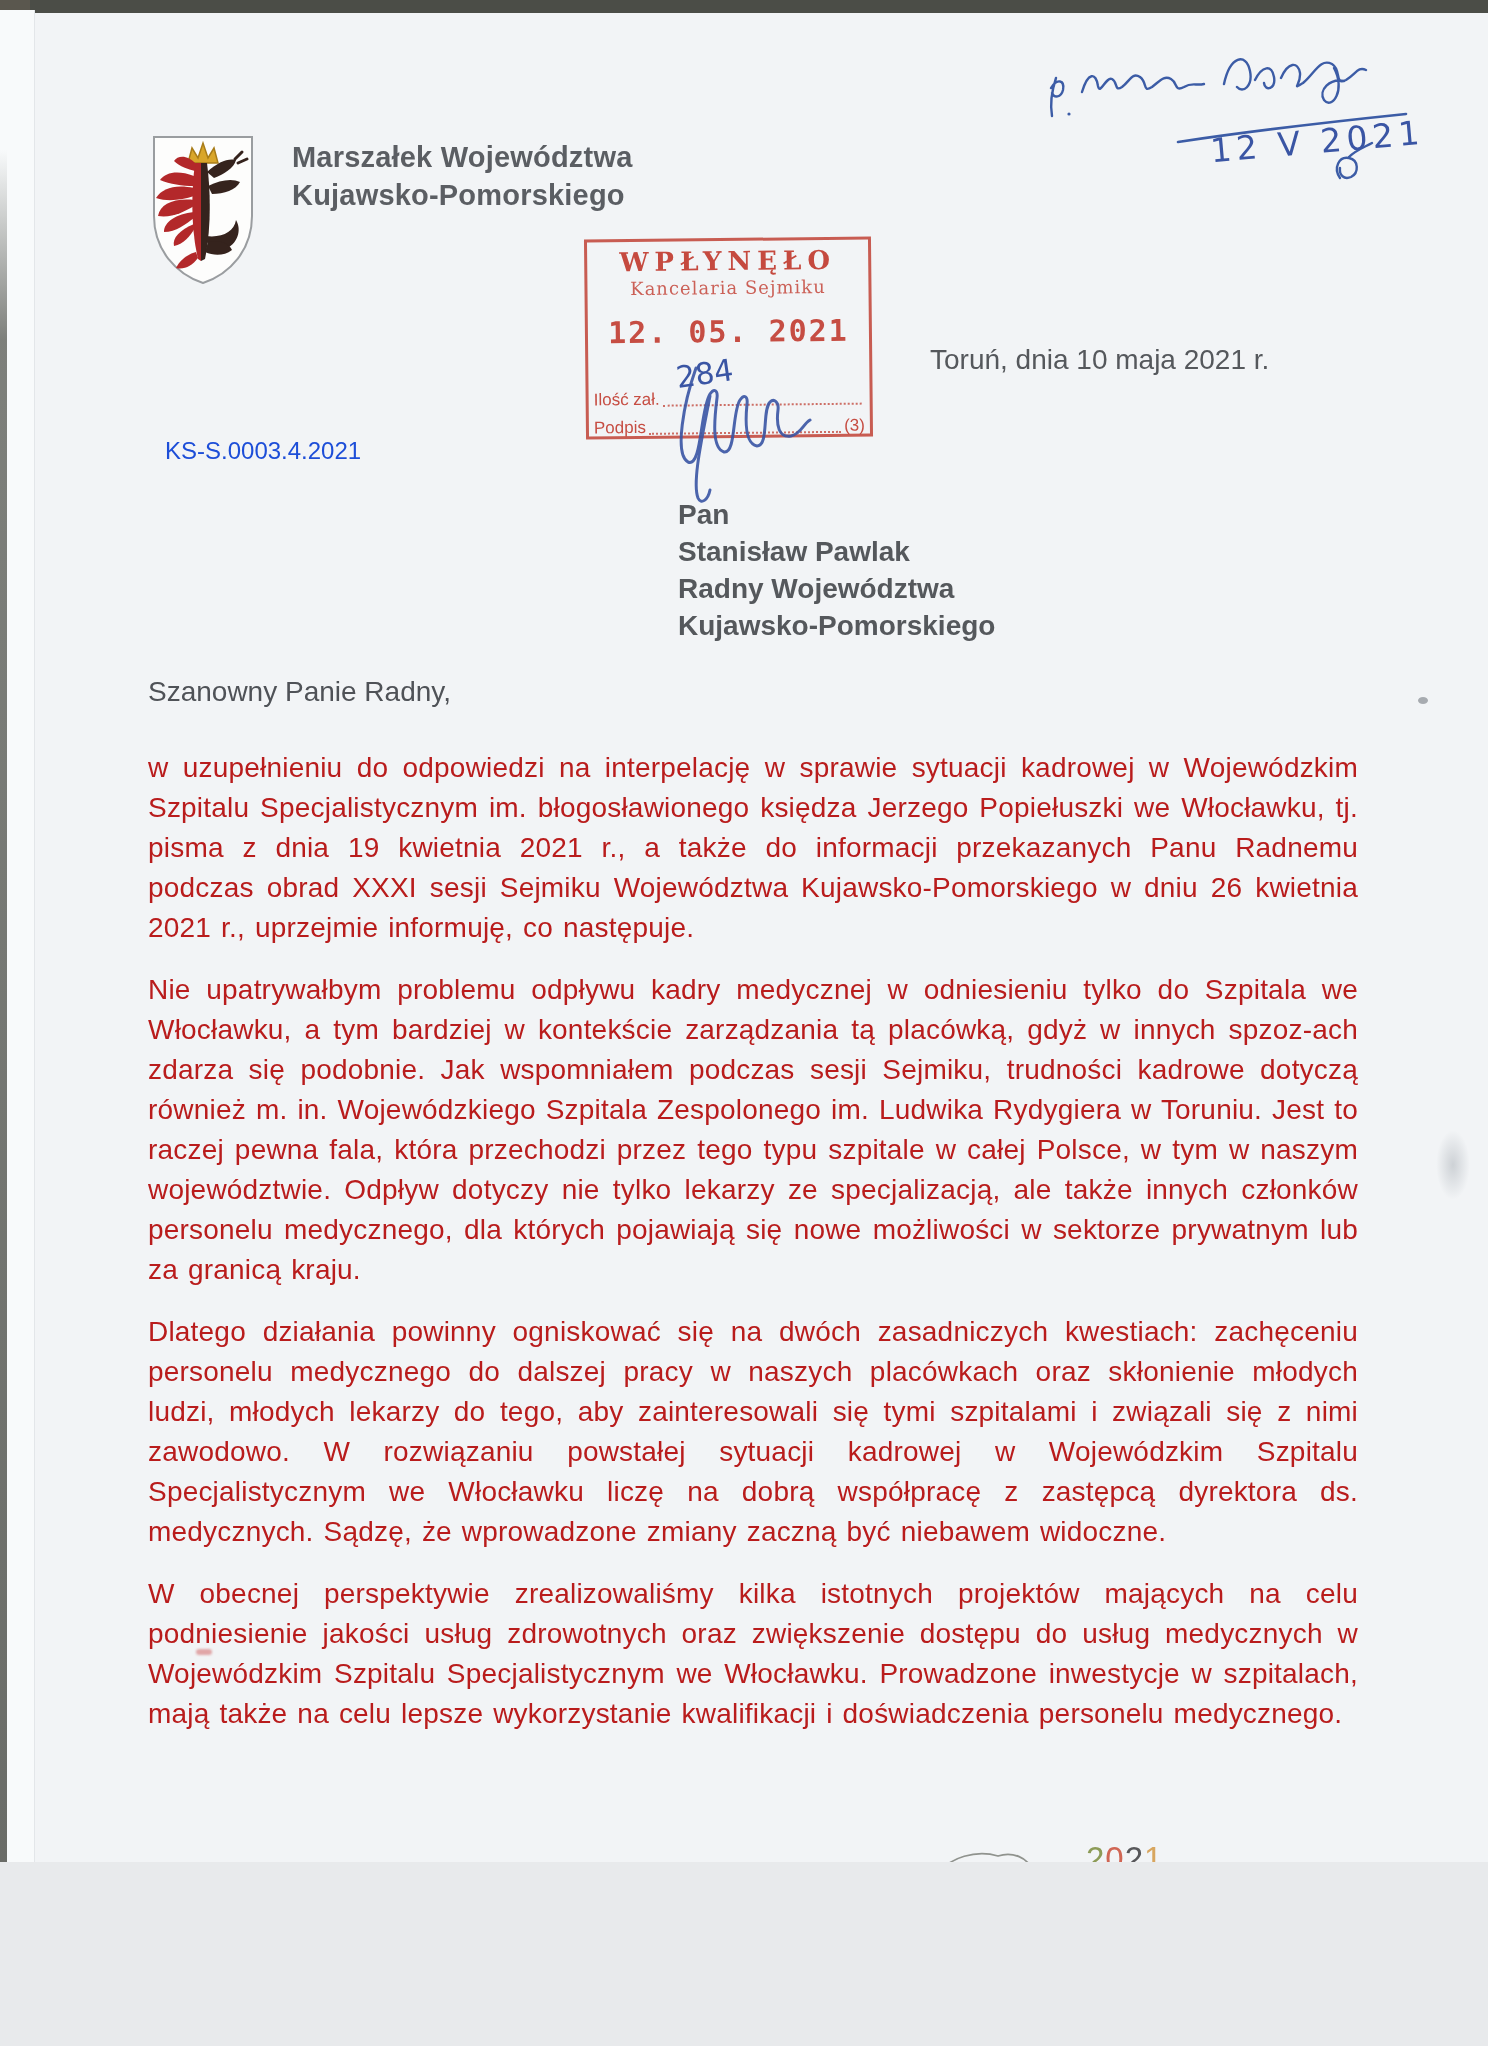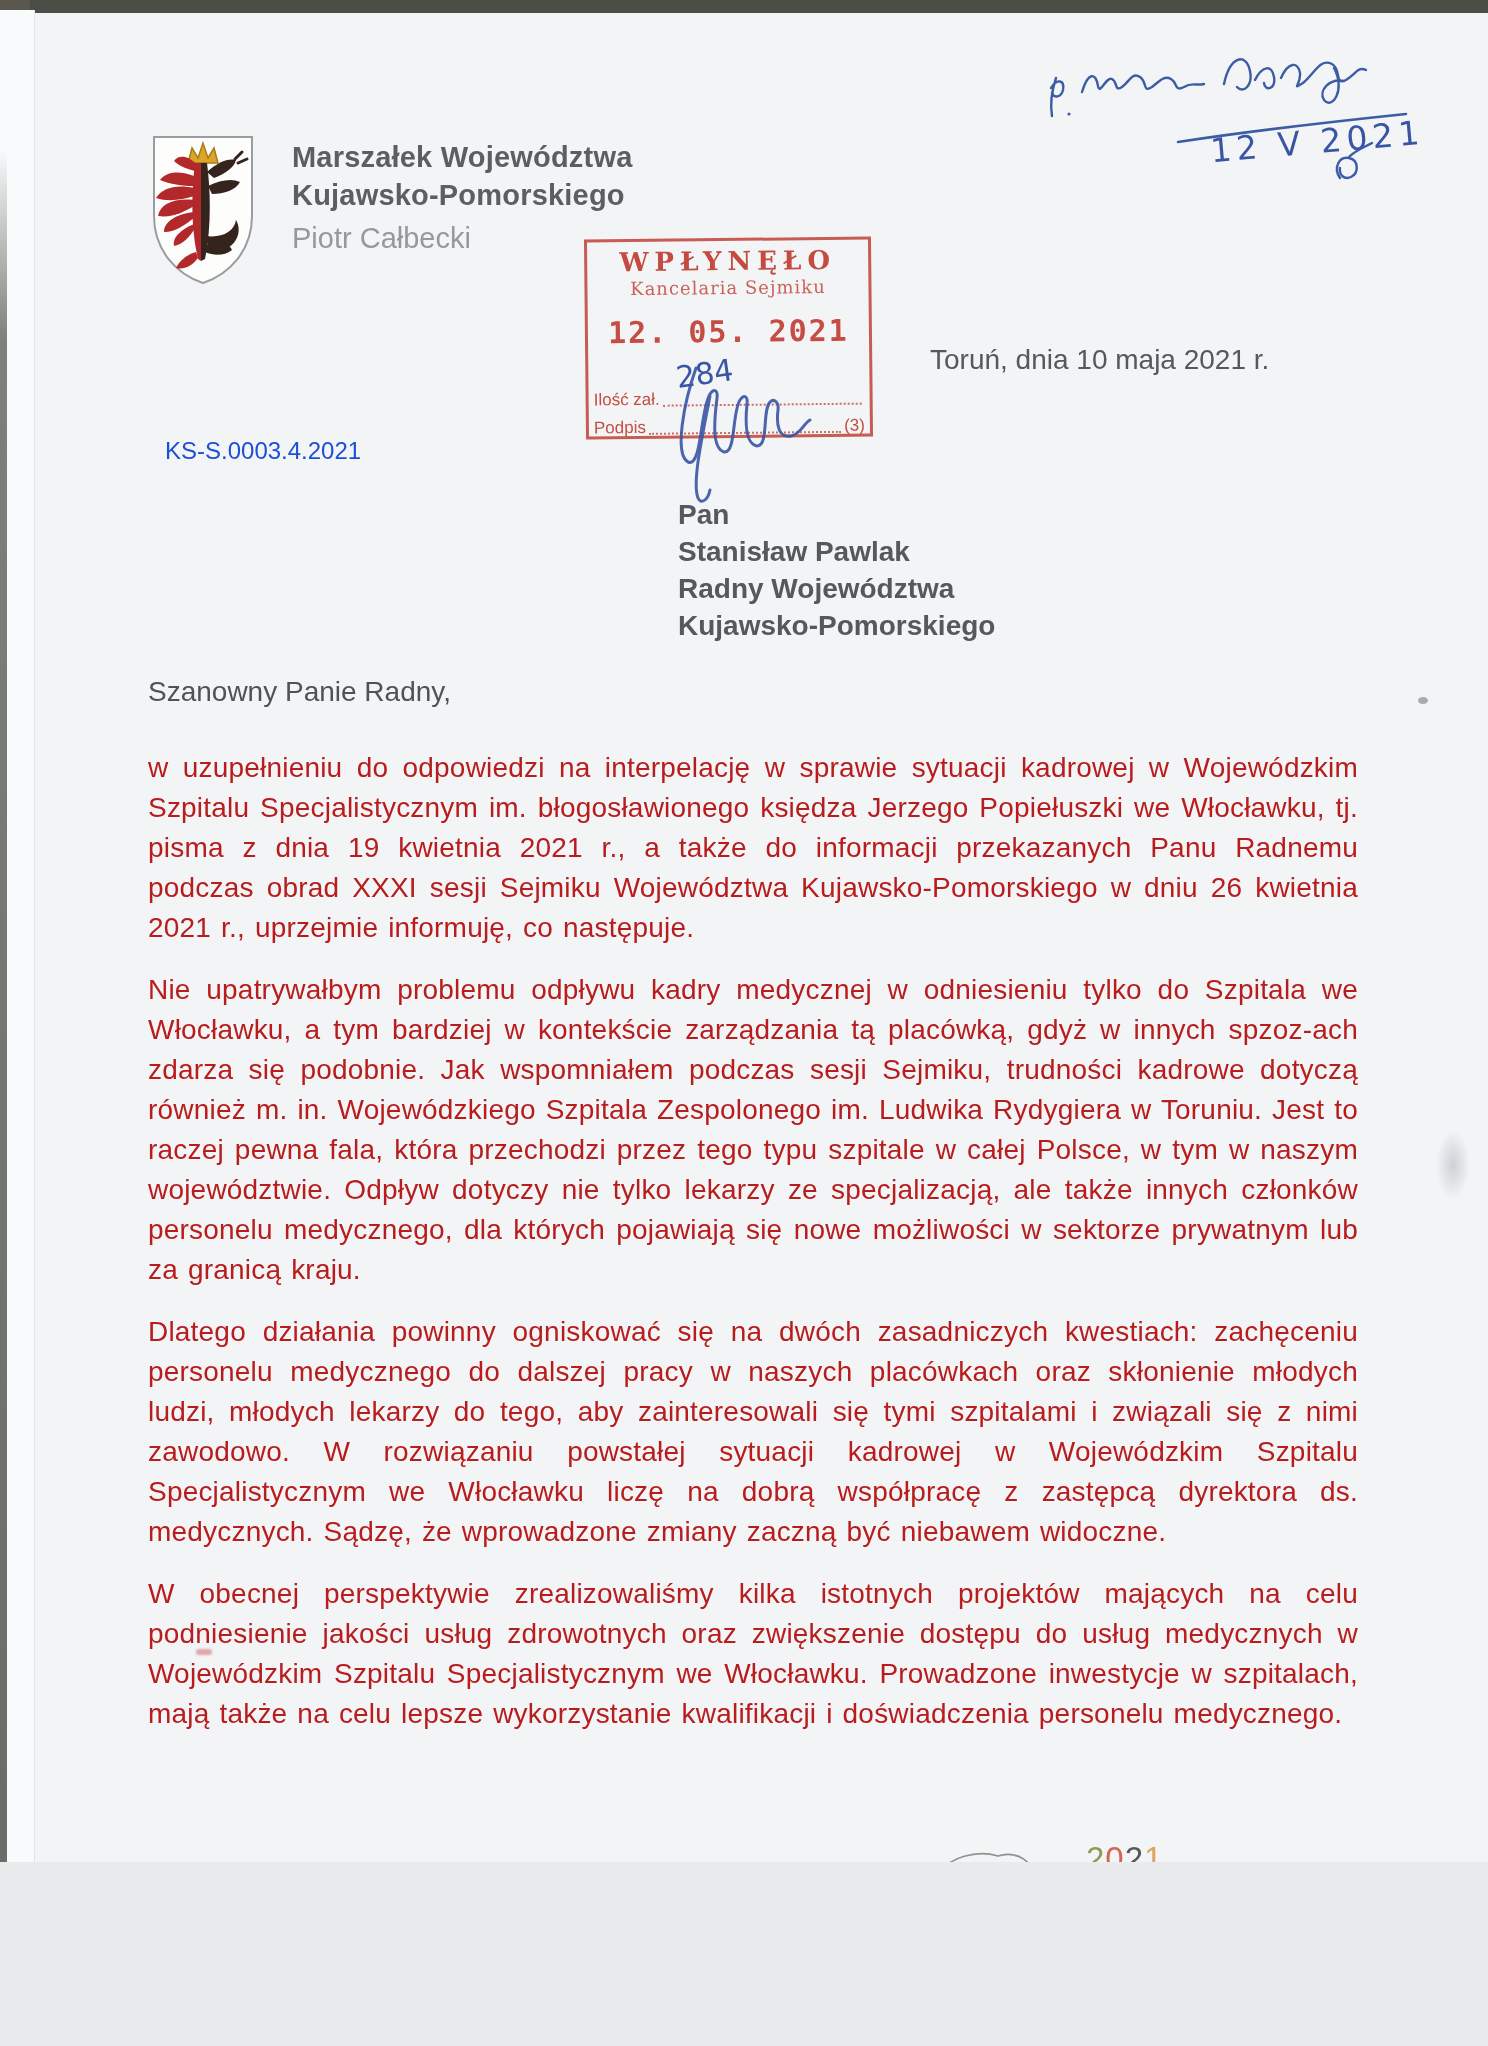--- a/index.html
+++ b/index.html
@@ -100,21 +100,20 @@
     <path d="M59,40 C70,30 80,26 88,28 C86,36 76,42 66,46 Z" fill="#35231d"></path>
     <path d="M60,54 C72,48 84,46 92,50 C88,58 76,62 64,62 Z" fill="#35231d"></path>
     <path d="M87,27 l7,-7 M90,31 l9,-4" stroke="#35231d" stroke-width="3" stroke-linecap="round"></path>
     <path d="M58,104 C74,106 86,100 88,88 C94,98 90,112 76,118 C68,120 60,114 58,108 Z" fill="#35231d"></path>
     <path d="M57,120 C66,124 76,124 84,118 C80,110 70,108 60,110 Z" fill="#35231d"></path>
   </svg>
 
   <div class="header-text">
     <div class="org">Marszałek Województwa</div>
     <div class="org">Kujawsko-Pomorskiego</div>
-    <div class="person">Piotr Całbecki</div>
   </div>
 
   <div class="hand-note">
     <svg width="420" height="190" viewBox="0 0 420 190" fill="none" stroke="#3c5ca6" stroke-width="2.4" stroke-linecap="round">
       <path d="M18,52 C14,64 12,78 14,90 M13,62 C19,52 27,54 25,64 C23,72 16,72 14,67"></path>
       <circle cx="31" cy="88" r="1.6" fill="#3c5ca6" stroke="none"></circle>
       <path d="M44,66 C50,46 58,46 60,60 C62,70 68,50 74,53 C80,56 76,66 84,61 C92,55 94,46 102,51 C110,57 104,67 114,61 C122,55 126,49 133,53 C140,57 136,66 146,61 C154,56 158,60 166,58"></path>
       <path d="M186,58 C192,30 208,26 212,45 C215,60 205,68 199,61 M217,54 C224,40 234,38 236,51 C238,63 227,66 226,57 M243,52 C250,36 260,35 262,47 C263,59 253,64 265,57 C277,47 282,32 294,38 C304,44 296,60 308,54 C318,48 320,40 328,44"></path>
       <path d="M296,42 C308,64 294,84 286,74 C280,64 292,52 306,55"></path>
       <path d="M140,116 C220,104 310,94 368,88" stroke-width="2.6"></path>

